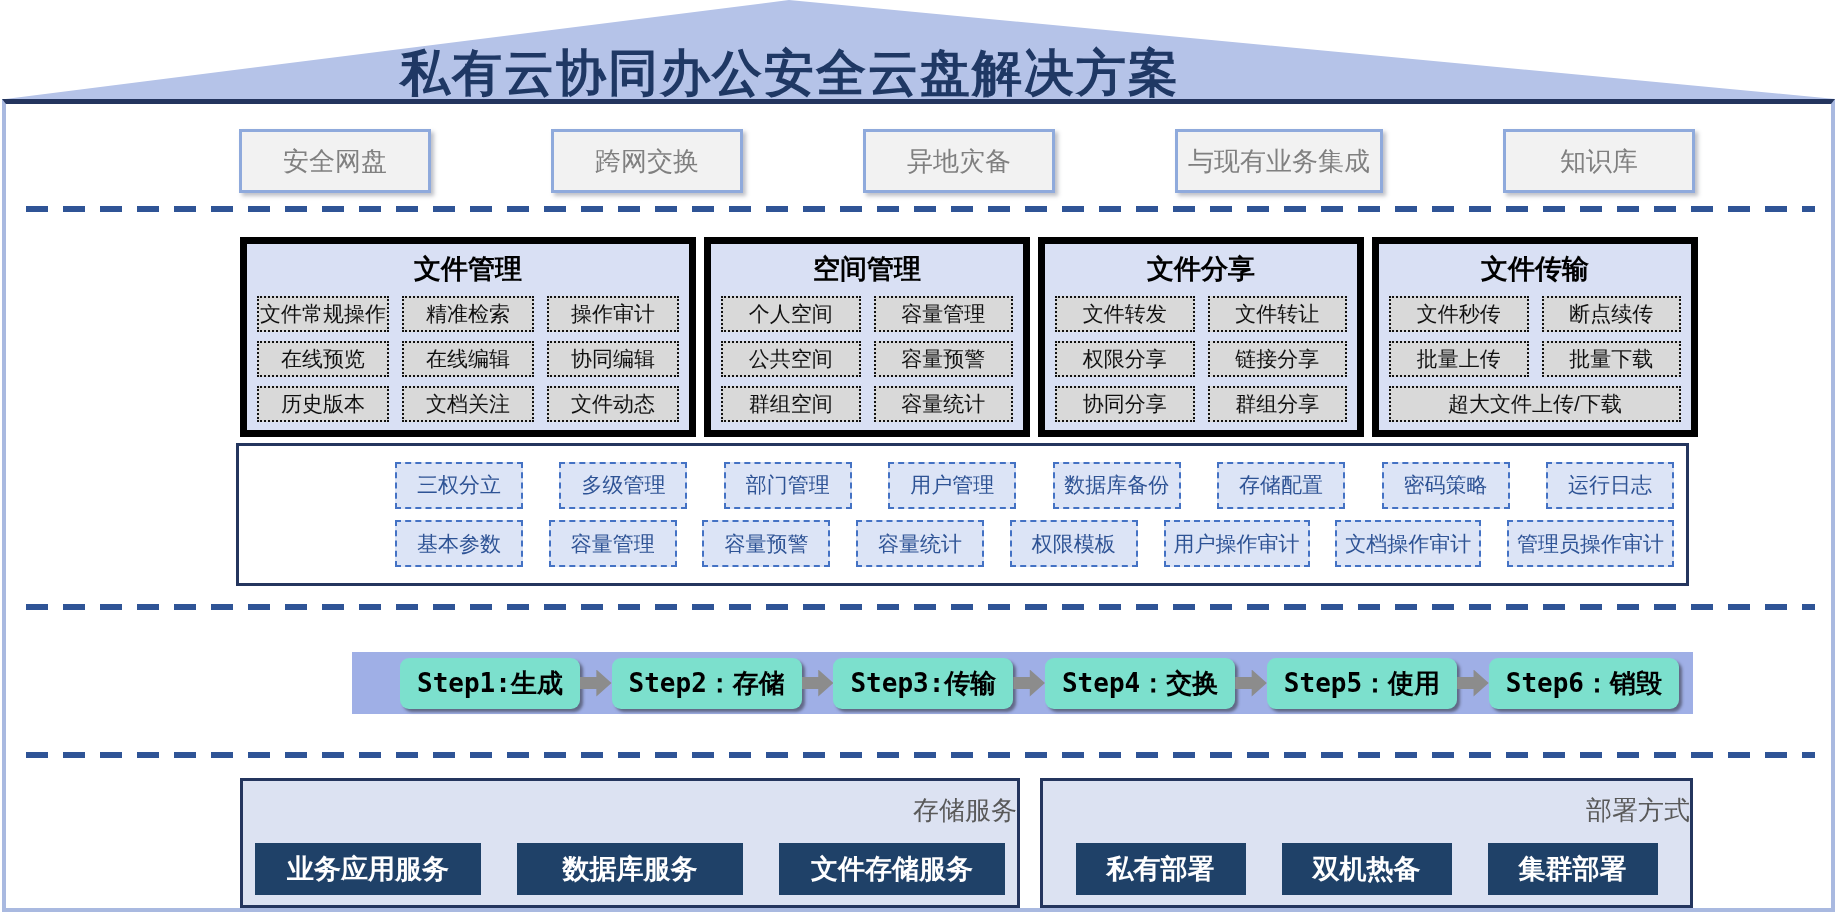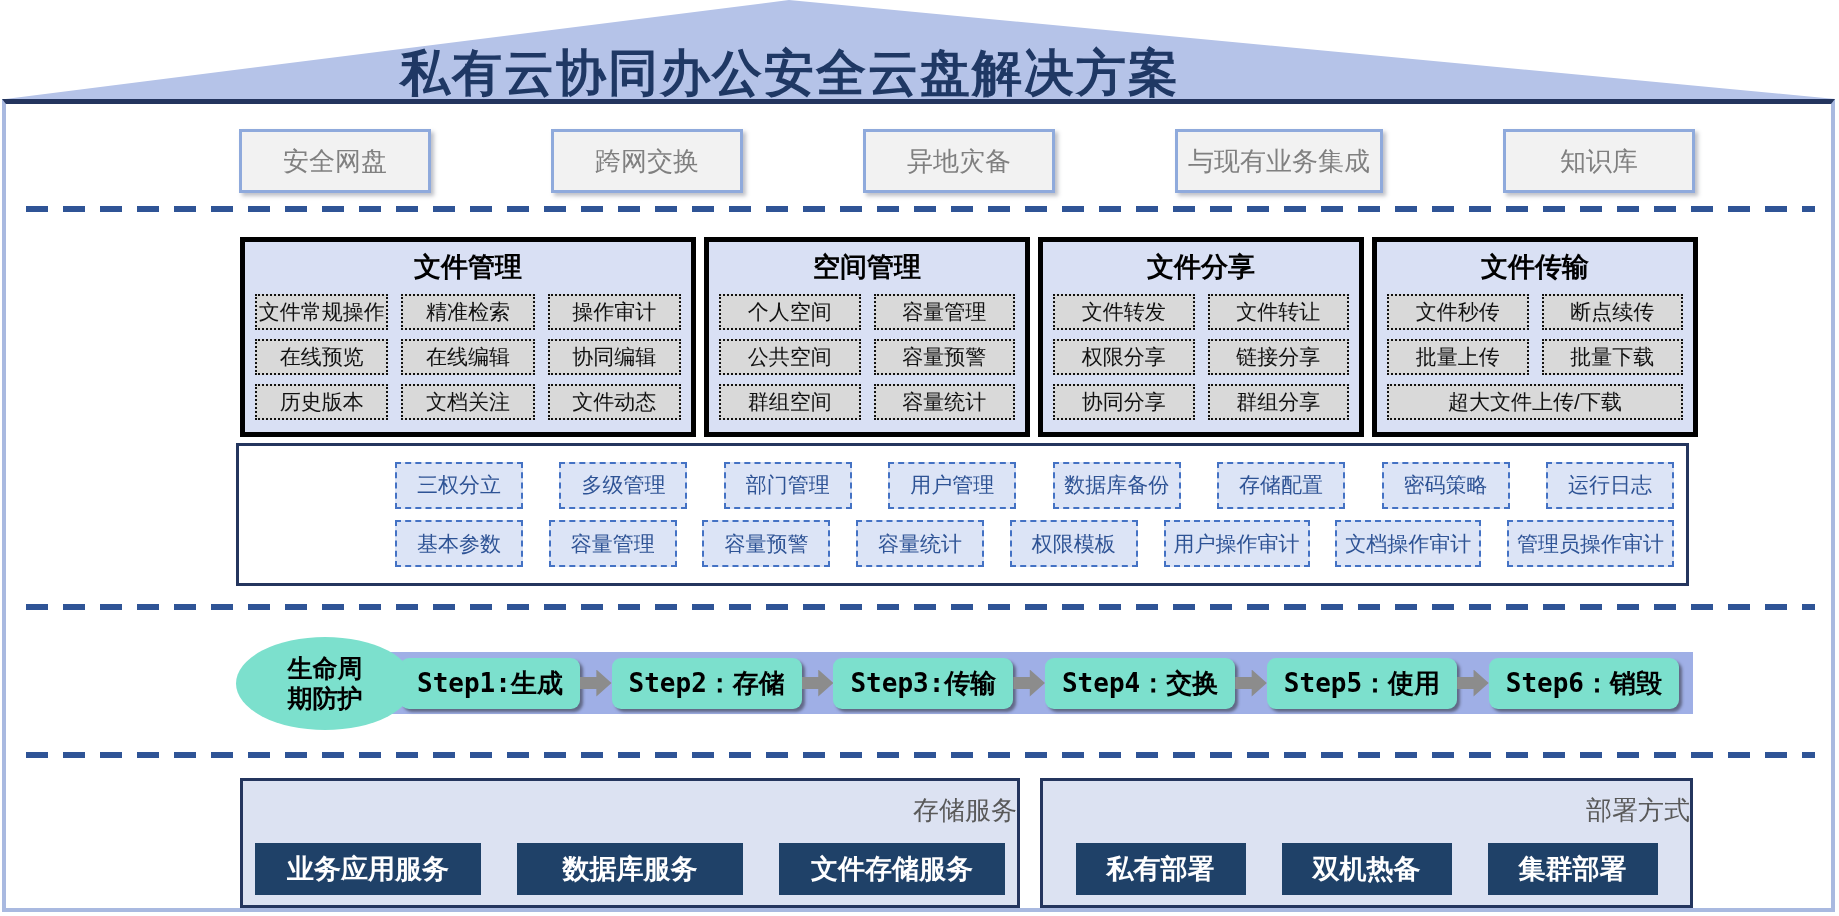--- a/index.html
+++ b/index.html
@@ -50,21 +50,21 @@
   .sep2 { top:604px; }
   .sep3 { top:752px; }
 
   
   .columns {
     position:absolute; left:240px; top:237px; width:1458px; height:200px;
     display:flex; gap:8px;
   }
   .fcol {
     box-sizing:border-box; height:200px; background:#d9e0f4;
-    border:5px solid #000000; padding:5px 10px 10px;
+    border:7px solid #000000; padding:5px 10px 10px;
   }
   .fcol-title {
     text-align:center; font-size:27px; font-weight:bold; color:#000;
     margin:2px 0 4px;
   }
   .frow { display:flex; gap:13px; margin-top:9px; }
   .fitem {
     flex:1; height:36px; box-sizing:border-box;
     background:#d9d9d9; border:2px dotted #111;
     display:flex; align-items:center; justify-content:center;
@@ -248,24 +248,20 @@
     <div class="pill">Step2：存储</div>
     <div class="step-arrow"></div>
     <div class="pill">Step3:传输</div>
     <div class="step-arrow"></div>
     <div class="pill">Step4：交换</div>
     <div class="step-arrow"></div>
     <div class="pill">Step5：使用</div>
     <div class="step-arrow"></div>
     <div class="pill">Step6：销毁</div>
   </div>
-  <div class="lifebadge">
-    <span>生命周</span>
-    <span>期防护</span>
-  </div>
 
   <section class="bbox bbox-left">
     <div class="btitle">存储服务</div>
     <div class="brow">
       <div class="bbtn wide">业务应用服务</div>
       <div class="bbtn wide">数据库服务</div>
       <div class="bbtn wide">文件存储服务</div>
     </div>
   </section>
 

